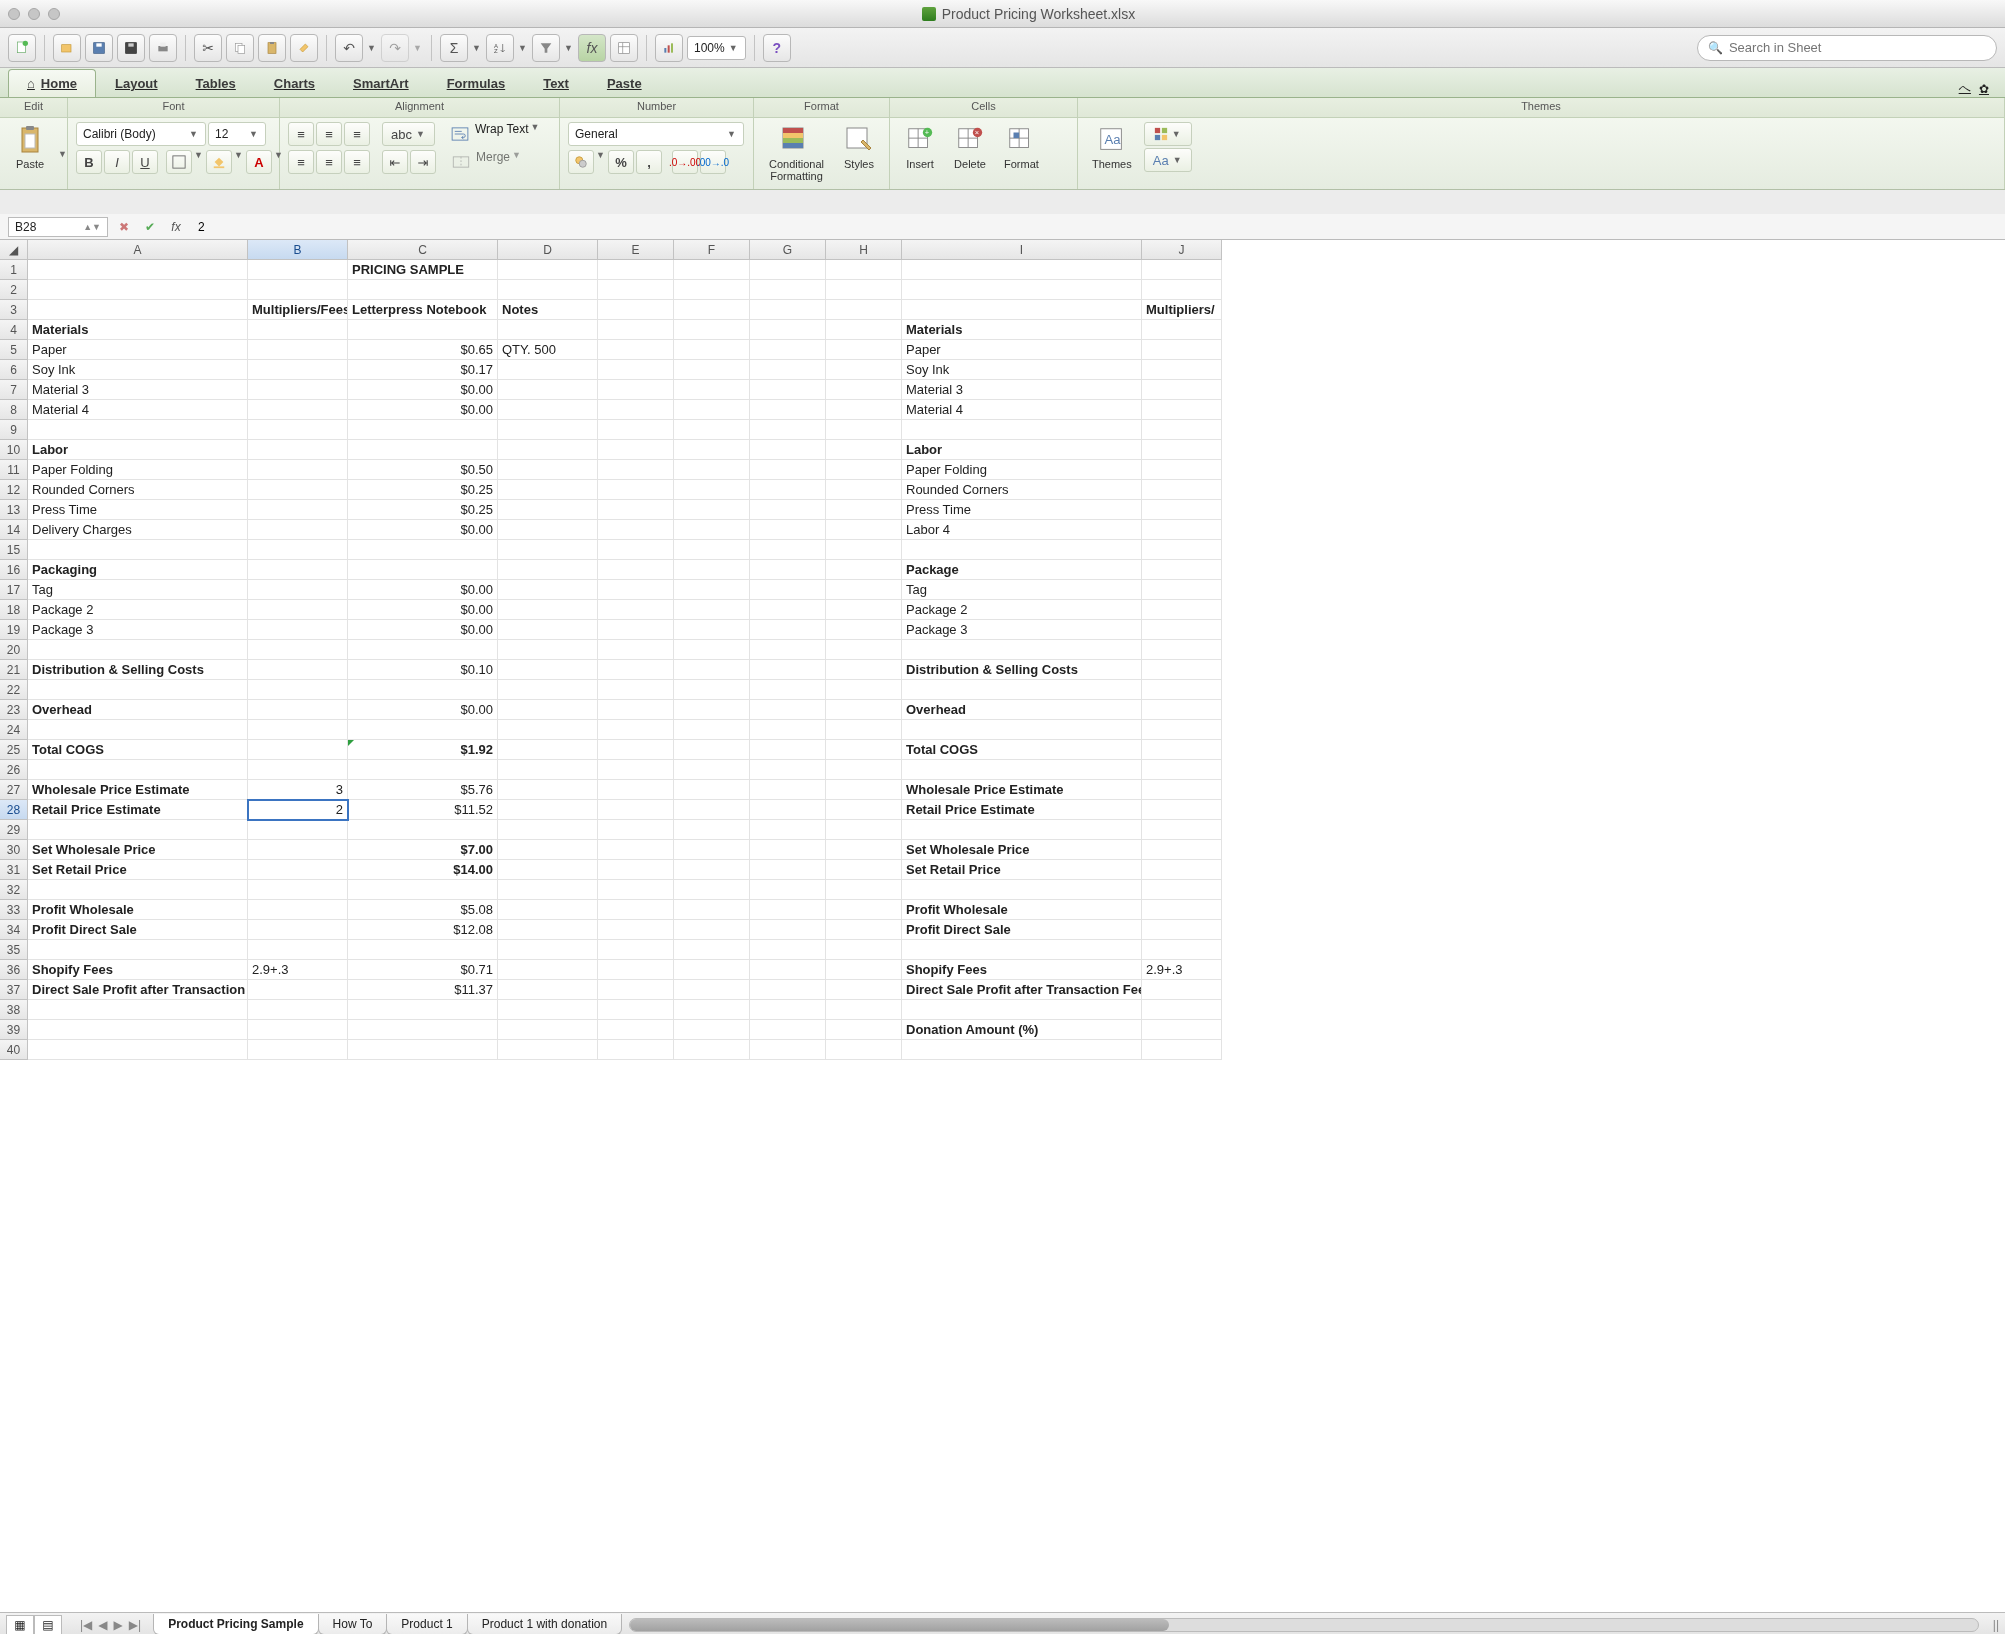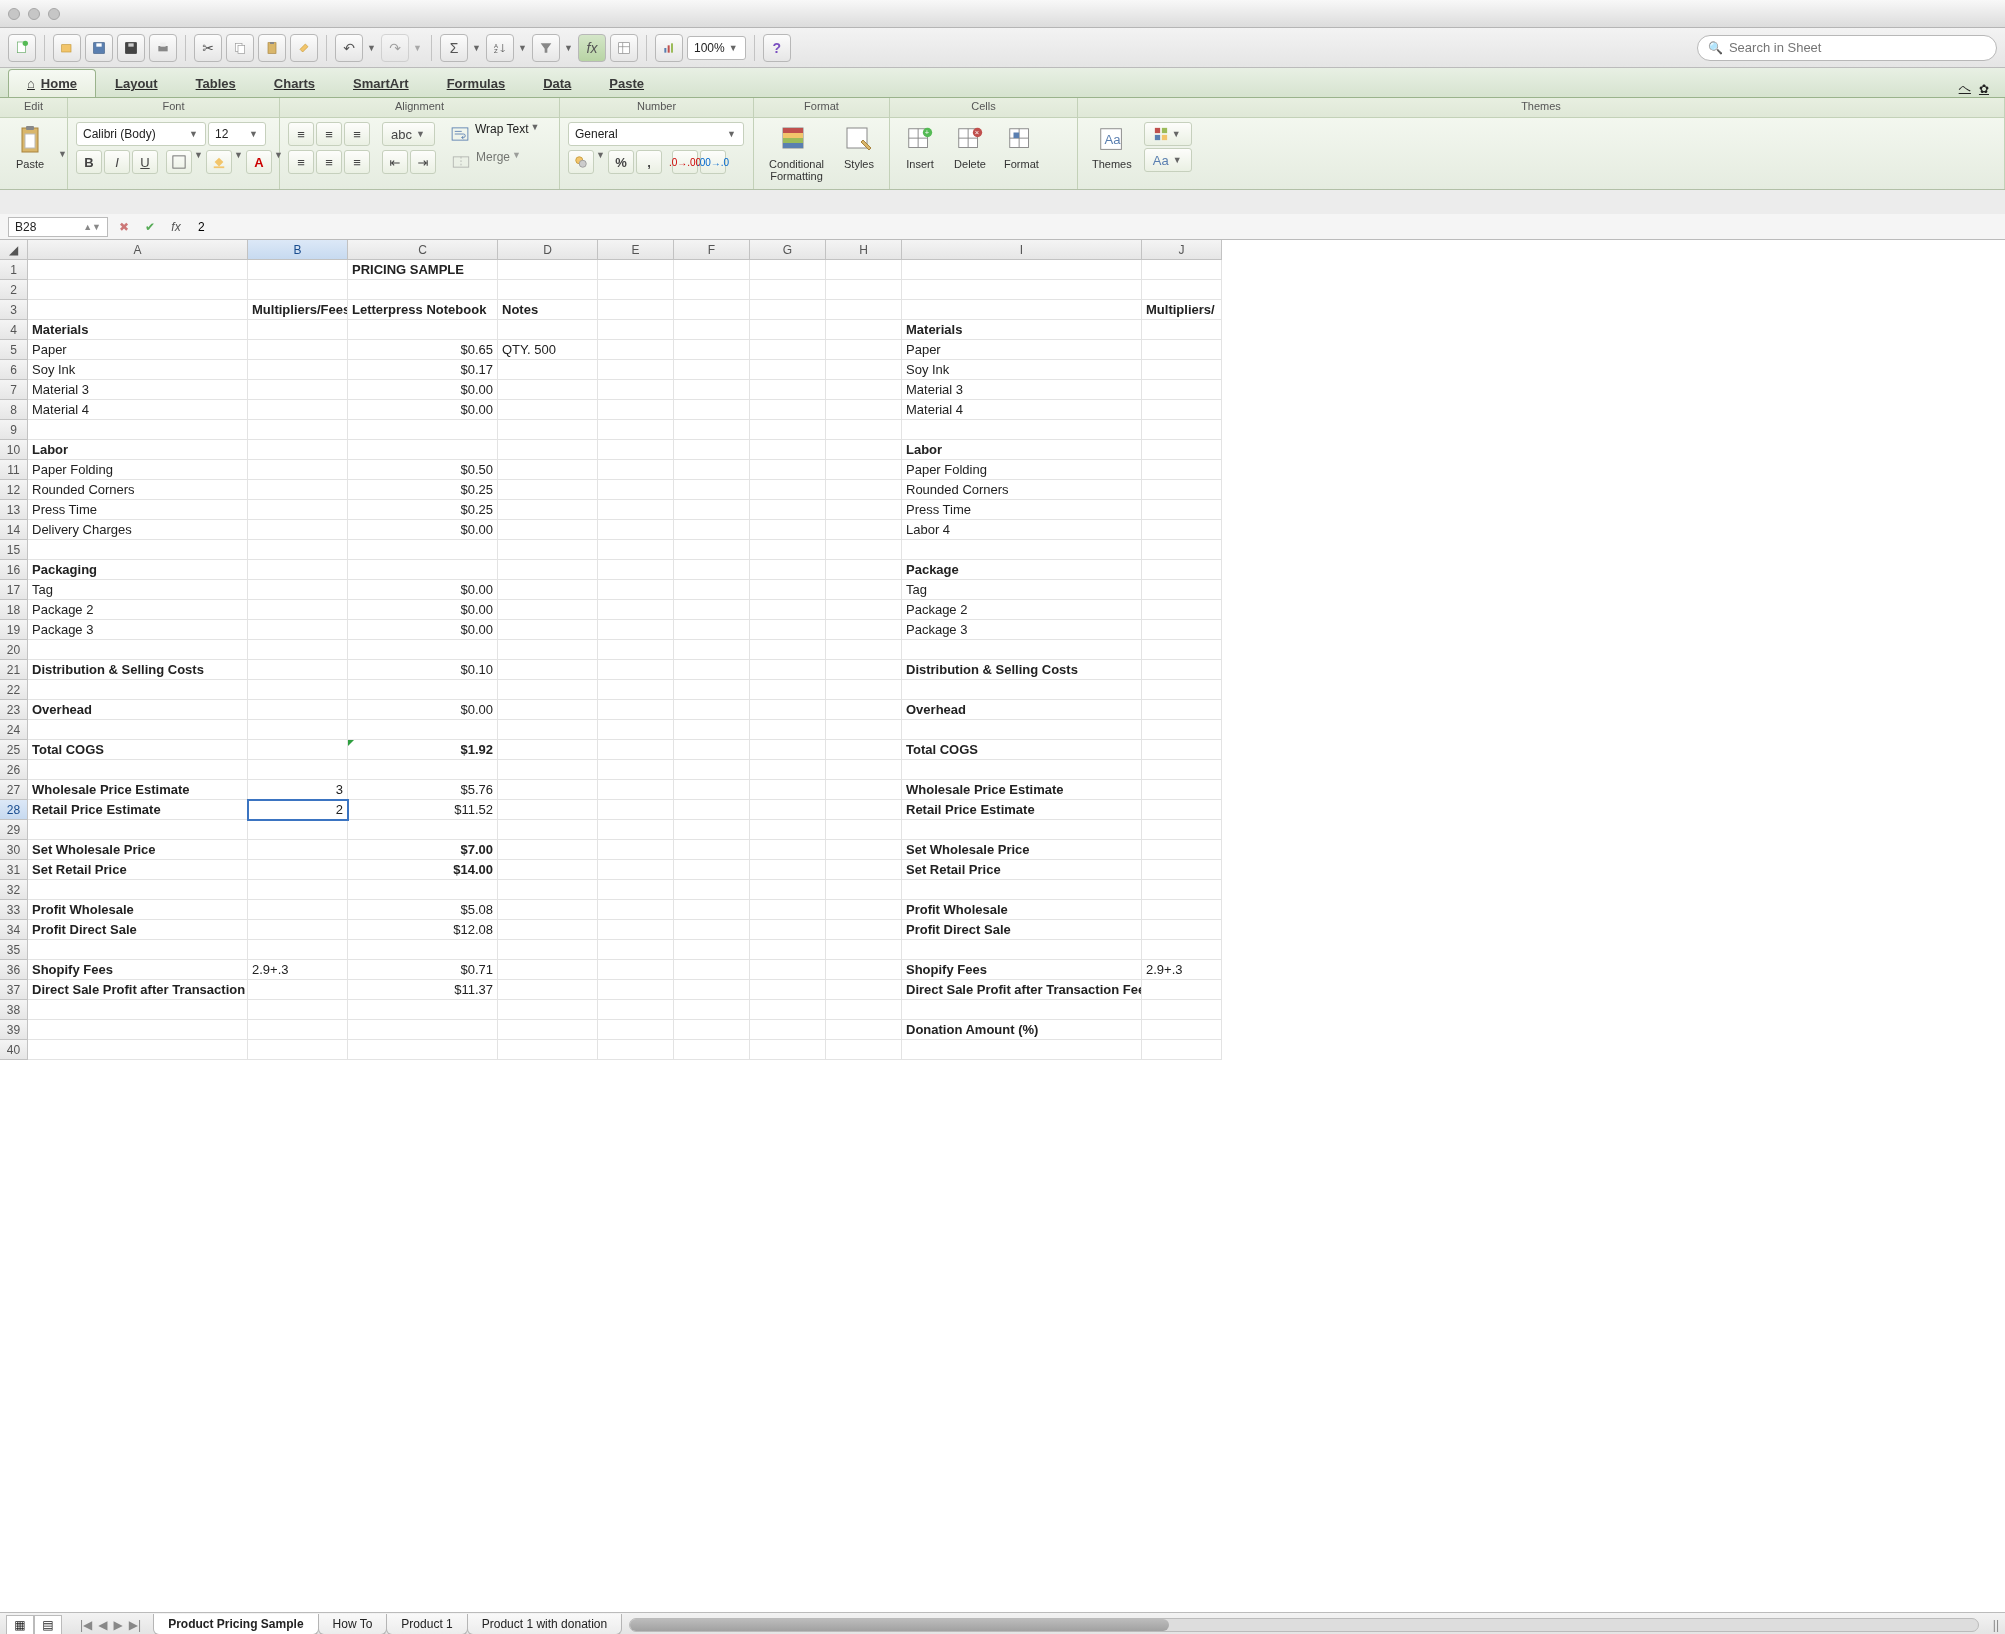--- a/index.html
+++ b/index.html
@@ -89,20 +89,24 @@
 </style>
 </head>
 <body>
 
 <div class="titlebar">
   <div class="traffic">
     <span></span>
     <span></span>
     <span></span>
   </div>
+  <div class="title">
+    <span class="excel-doc-icon"></span>
+    <span>Product Pricing Worksheet.xlsx</span>
+  </div>
 </div>
 
 <div class="toolbar1">
   <div class="tbtn">
       <svg viewBox="0 0 24 24">
         <rect x="5" y="3" width="12" height="16" fill="#fff" stroke="#6a6"></rect>
         <circle cx="17" cy="5" r="4" fill="#5b5"></circle>
       </svg>
     </div>
   <div class="sep"></div>
@@ -200,21 +204,21 @@
   </div>
 </div>
 
 <div class="ribbon-tabs">
   <div class="rtab active"><span class="home-icon">⌂</span><span>Home</span></div>
   <div class="rtab">Layout</div>
   <div class="rtab">Tables</div>
   <div class="rtab">Charts</div>
   <div class="rtab">SmartArt</div>
   <div class="rtab">Formulas</div>
-  <div class="rtab">Data</div>
+  <div class="rtab">Text</div>
   <div class="rtab">Paste</div>
   <div class="ribbon-right">
     <span style="cursor:pointer">へ</span>
     <span style="cursor:pointer">✿</span>
   </div>
 </div>
 
 <div class="ribbon-labels">
   <div class="rlabel" style="width:68px">Edit</div>
   <div class="rlabel" style="width:212px">Font</div>

